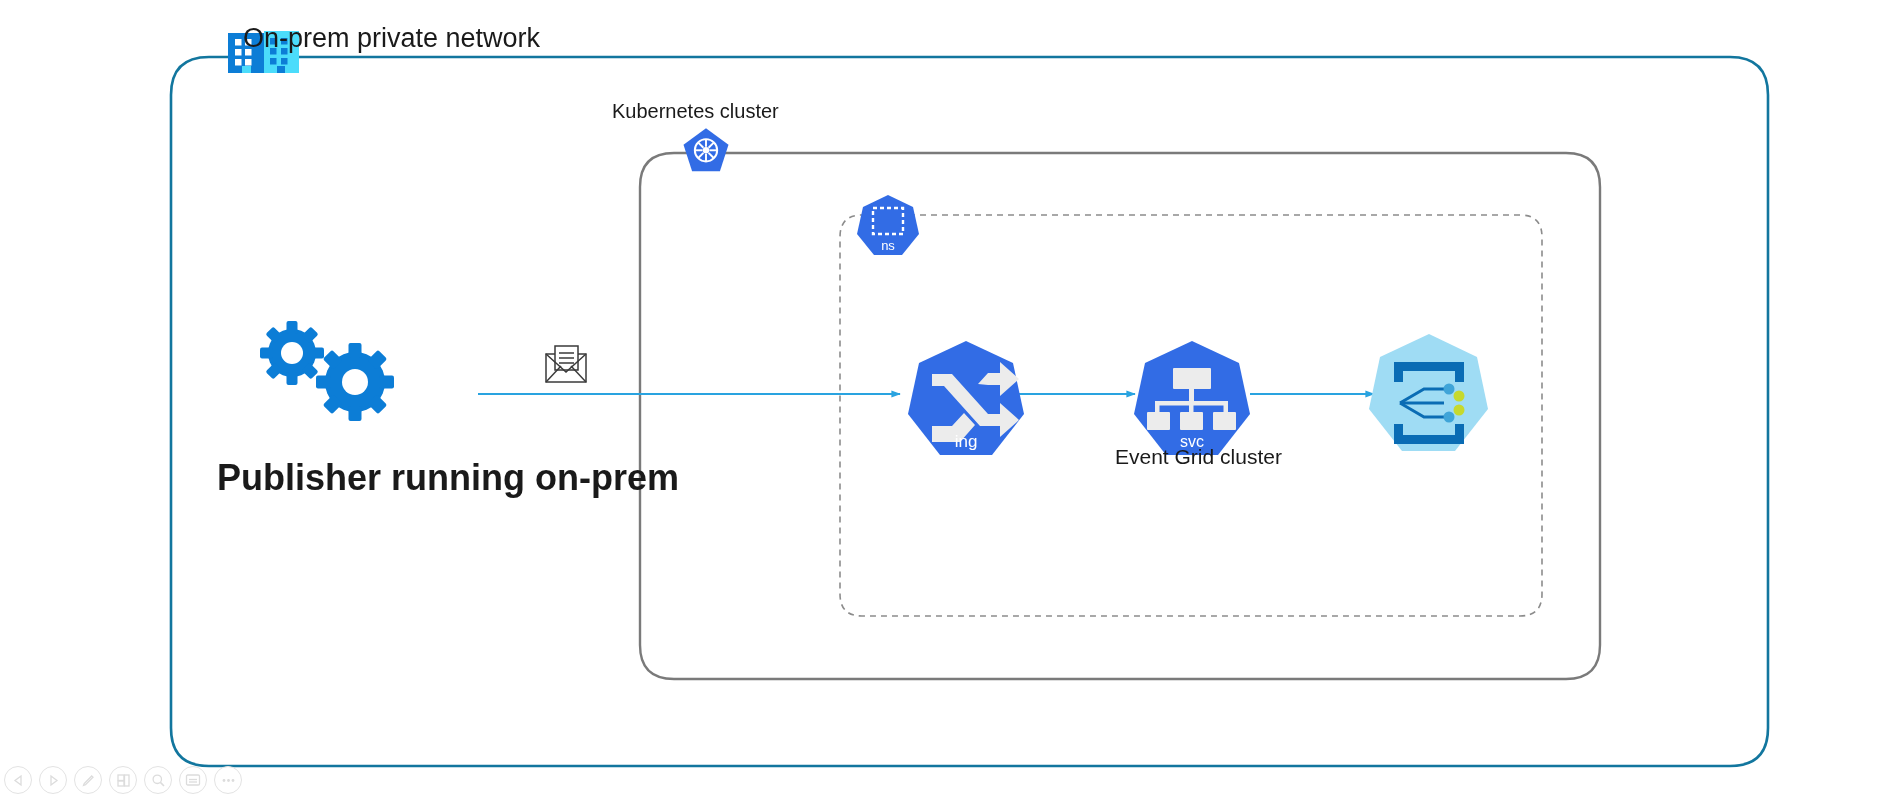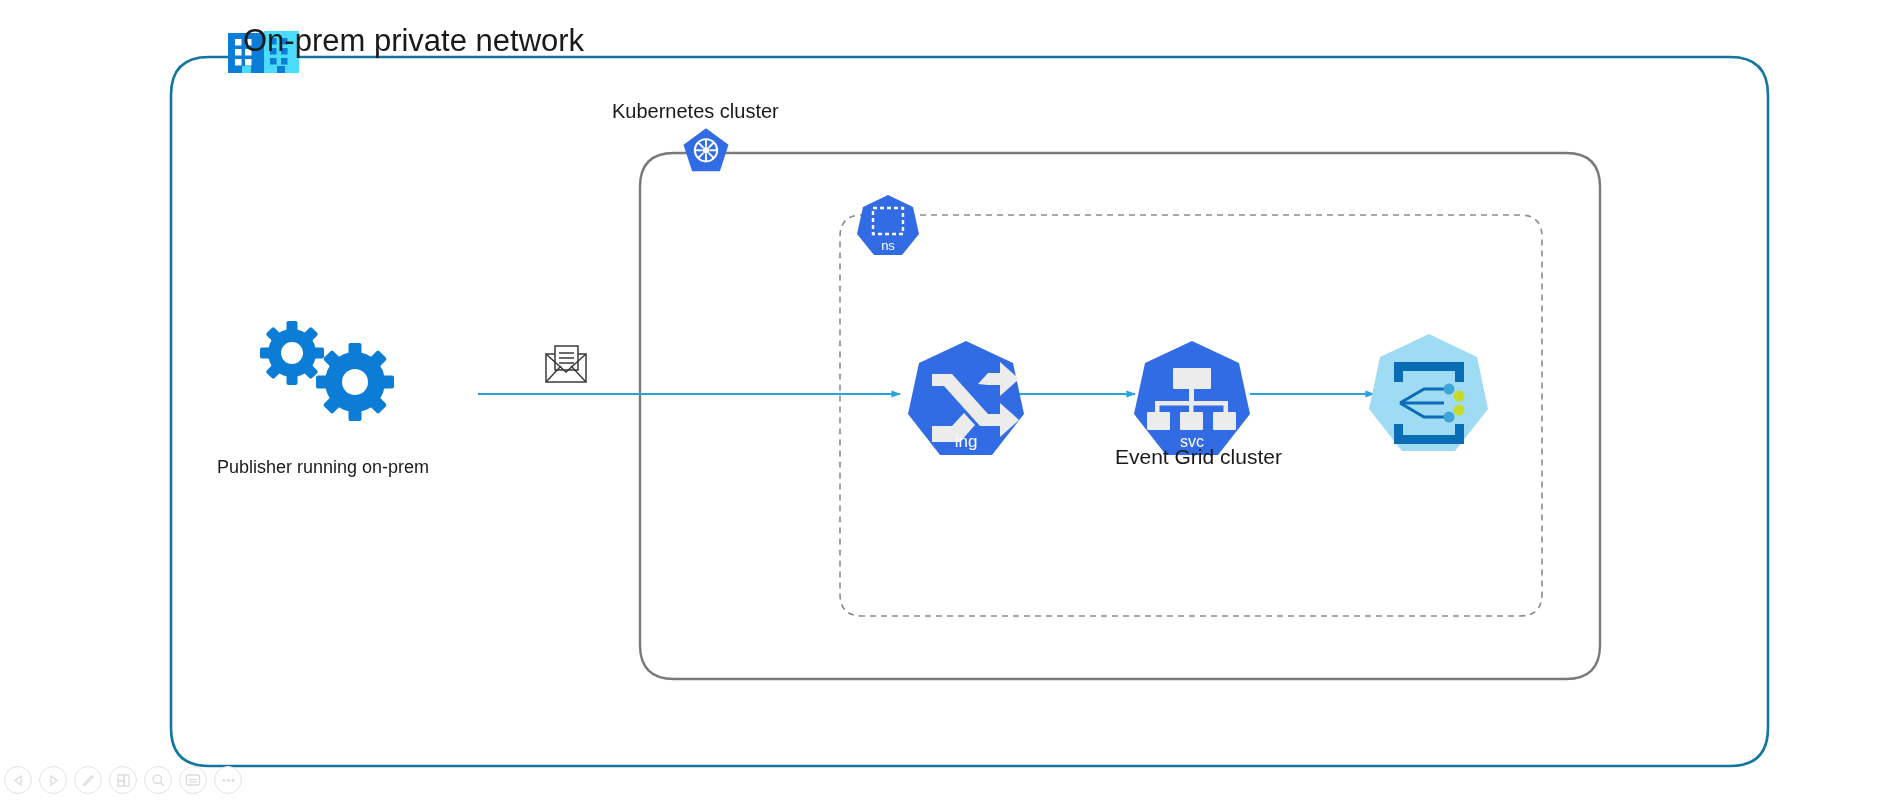--- a/index.html
+++ b/index.html
@@ -25,23 +25,23 @@
     top: 0;
     width: 1892px;
     height: 805px;
   }
   .lbl {
     position: absolute;
     color: #1a1a1a;
     white-space: nowrap;
     line-height: 1.15;
   }
-  .lbl-onprem   { left: 243px; top: 23px;  font-size: 31px; }
+  .lbl-onprem   { left: 243px; top: 23px;  font-size: 27px; }
   .lbl-k8s      { left: 612px; top: 100px;  font-size: 20px; }
-  .lbl-publisher{ left: 217px; top: 457px; font-size: 18px; }
+  .lbl-publisher{ left: 217px; top: 457px; font-size: 36px; font-weight: bold; }
   .lbl-broker   { left: 1115px; top: 445px; font-size: 21px; }
 
   .toolbar {
     position: absolute;
     left: 0;
     bottom: 0;
     height: 50px;
     width: 100%;
     display: flex;
     align-items: center;

